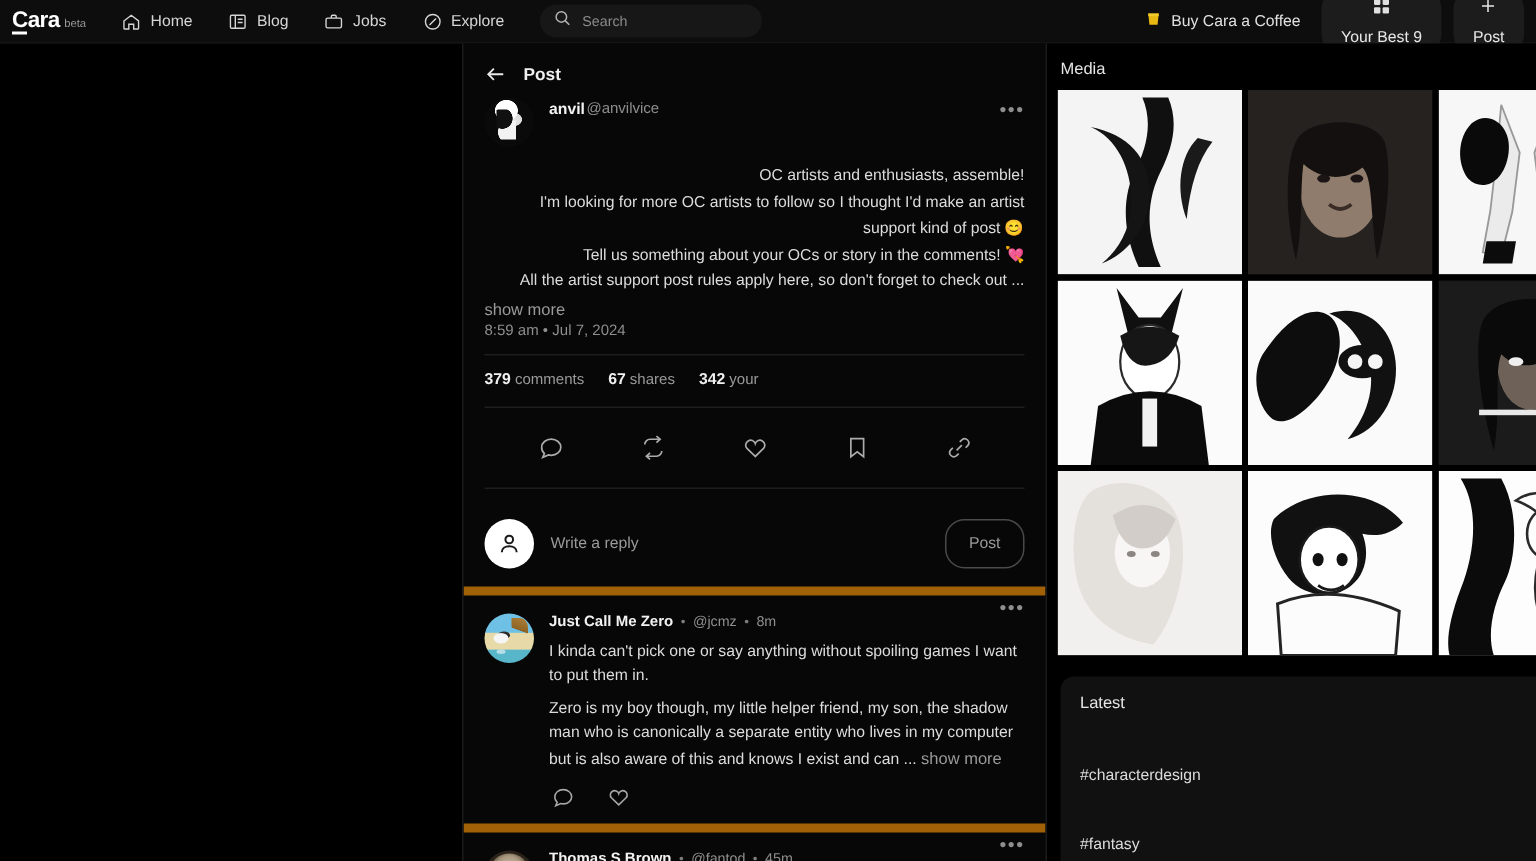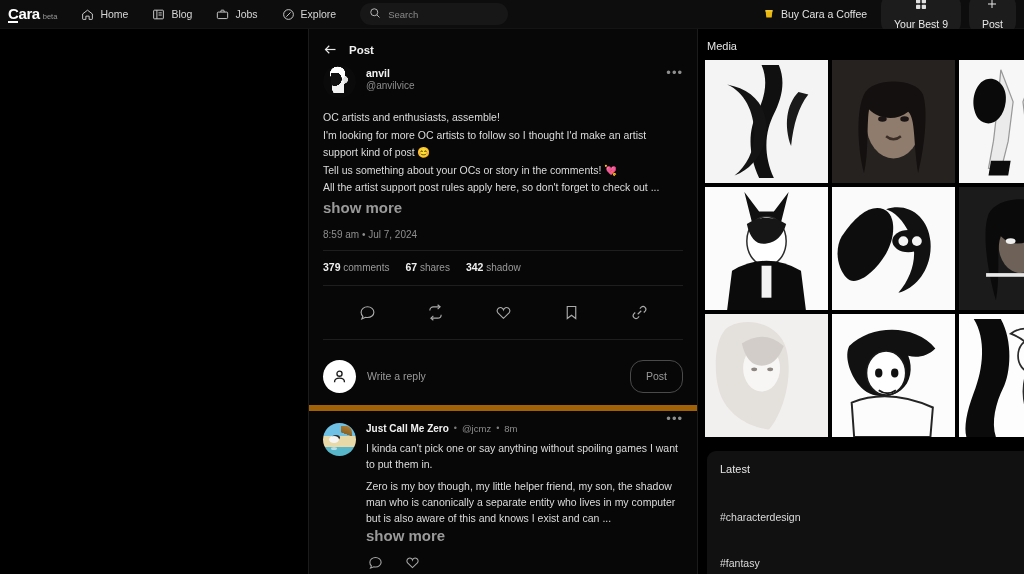--- a/index.html
+++ b/index.html
@@ -91,32 +91,32 @@
   .av-anvil::before {
     content: ""; position: absolute; left: 2px; top: 1px; width: 28px; height: 22px;
     background: radial-gradient(ellipse at 45% 35%, #fff 0%, #fff 34%, transparent 36%),
                 radial-gradient(ellipse at 62% 62%, #e8e8e8 0%, #dcdcdc 22%, transparent 24%);
   }
   .av-anvil::after {
     content: ""; position: absolute; left: 8px; top: 8px; width: 13px; height: 20px;
     background: radial-gradient(circle at 30% 30%, #111 0%, #111 40%, transparent 42%),
                 radial-gradient(circle at 70% 75%, #f2f2f2 0%, #f2f2f2 45%, transparent 47%);
   }
-  .author-meta { display: flex; flex-direction: column; gap: 1px; padding-top: 2px; }
+  .author-meta { display: flex; flex-direction: row; gap: 1px; padding-top: 2px; }
   .author-name { font-size: 10.5px; font-weight: bold; color: #f2f2f2; }
   .author-handle { font-size: 10px; color: #8e8e8e; }
   .dots {
     position: absolute; right: 0px; top: 4px;
     color: #8e8e8e; font-size: 13px; letter-spacing: 1px; cursor: pointer; line-height: 8px;
   }
 
   .post-body { margin-top: 11px; }
-  .post-line { font-size: 10.5px; color: #dcdcdc; line-height: 17.5px; }
-  .show-more { font-size: 15px; color: #9a9a9a; cursor: pointer; display: inline-block; margin-top: 2px; font-weight: bold; }
-  .post-time { font-size: 10px; color: #8e8e8e; margin-top: 12px; }
+  .post-line { font-size: 10.5px; color: #dcdcdc; line-height: 17.5px; text-align: right; }
+  .show-more { font-size: 11px; color: #9a9a9a; cursor: pointer; display: inline-block; margin-top: 2px; }
+  .post-time { font-size: 10px; color: #8e8e8e; }
 
   .hr { height: 1px; background: #1e1e1e; margin: 10px 0; }
 
   .stats { display: flex; gap: 16px; font-size: 10px; color: #9a9a9a; padding-bottom: 2px; }
   .stats b { color: #f0f0f0; font-size: 10.5px; }
 
   .actions { display: flex; justify-content: space-around; align-items: center; padding: 8px 10px; }
   .act-btn { width: 17px; height: 17px; cursor: pointer; opacity: .82; }
 
   .reply-row { display: flex; gap: 11px; padding: 10px 0 12px 0; }
@@ -314,21 +314,21 @@
         <span class="show-more">show more</span>
       </div>
 
       <div class="post-time">8:59 am  •  Jul 7, 2024</div>
 
       <div class="hr"></div>
 
       <div class="stats">
         <span><b>379</b> <span>comments</span></span>
         <span><b>67</b> <span>shares</span></span>
-        <span><b>342</b> <span>shadow</span></span>
+        <span><b>342</b> <span>your</span></span>
       </div>
 
       <div class="hr"></div>
 
       <div class="actions">
         <span class="act-btn">
           <svg width="17" height="17" viewBox="0 0 24 24" fill="none" stroke="#cfcfcf" stroke-width="1.6">
               <path d="M21 11.5c0 4.2-4 7.6-9 7.6a10 10 0 0 1-2.6-.34L4 21l1.5-3.6A7.2 7.2 0 0 1 3 11.5C3 7.3 7 3.9 12 3.9s9 3.4 9 7.6z"></path>
             </svg>
         </span>

